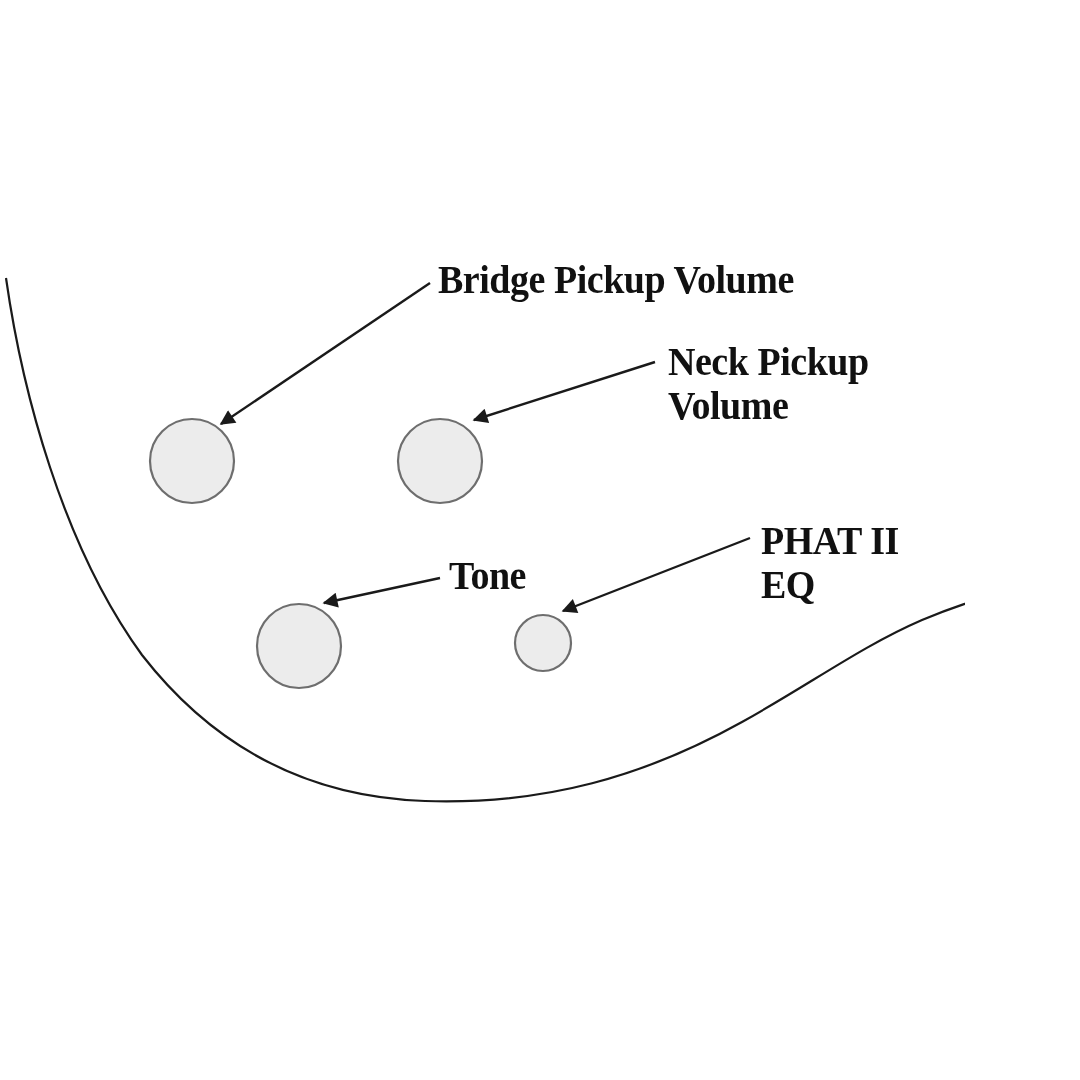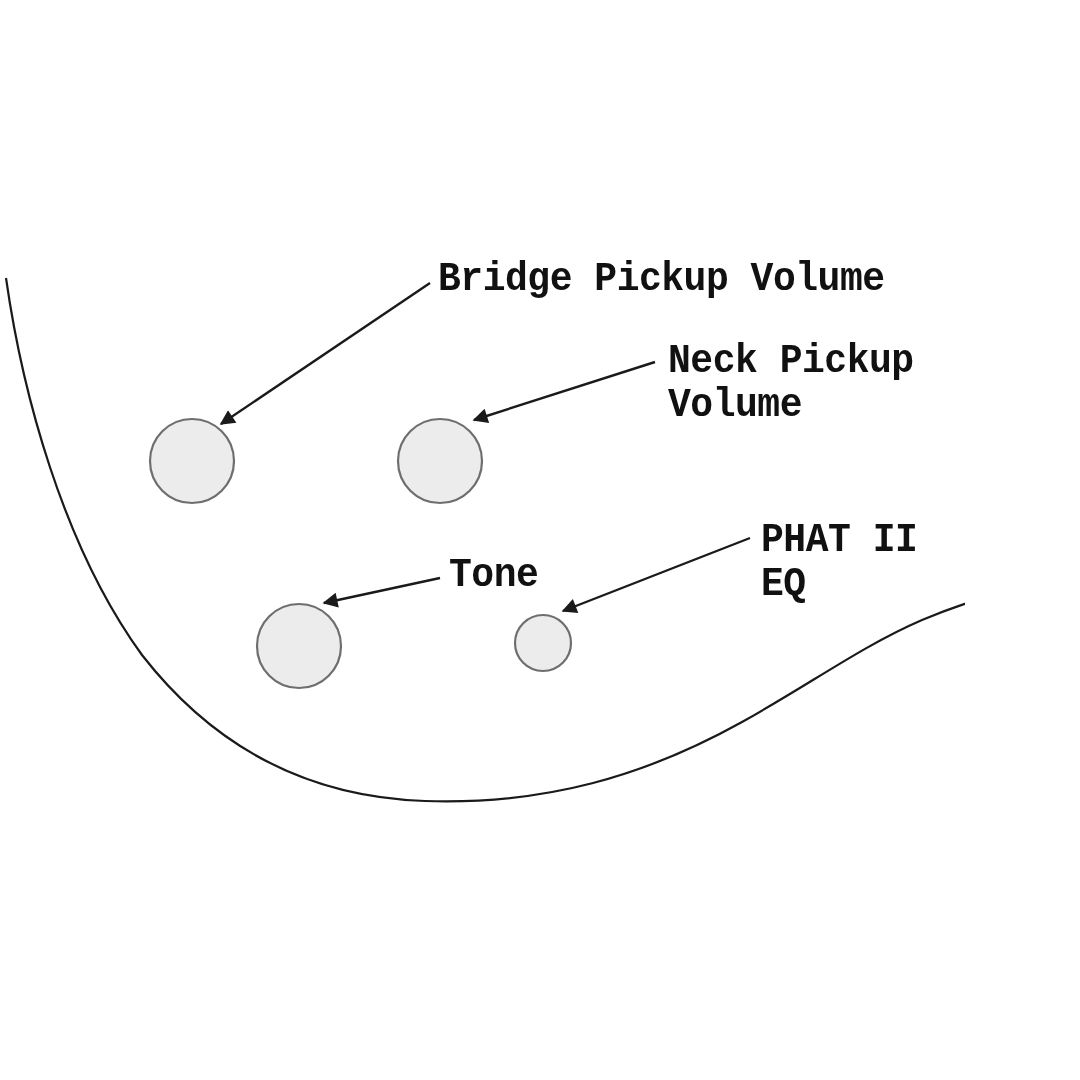--- a/index.html
+++ b/index.html
@@ -6,21 +6,21 @@
     margin: 0;
     padding: 0;
     background: #ffffff;
   }
   .canvas {
     position: relative;
     width: 965px;
     height: 1080px;
     background: #ffffff;
     overflow: hidden;
-    font-family: Liberation Mono, monospace;
+    font-family: Liberation Serif, serif;
   }
   .canvas svg {
     position: absolute;
     left: 0;
     top: 0;
   }
   .label {
     position: absolute;
     color: #111111;
     font-weight: 700;

